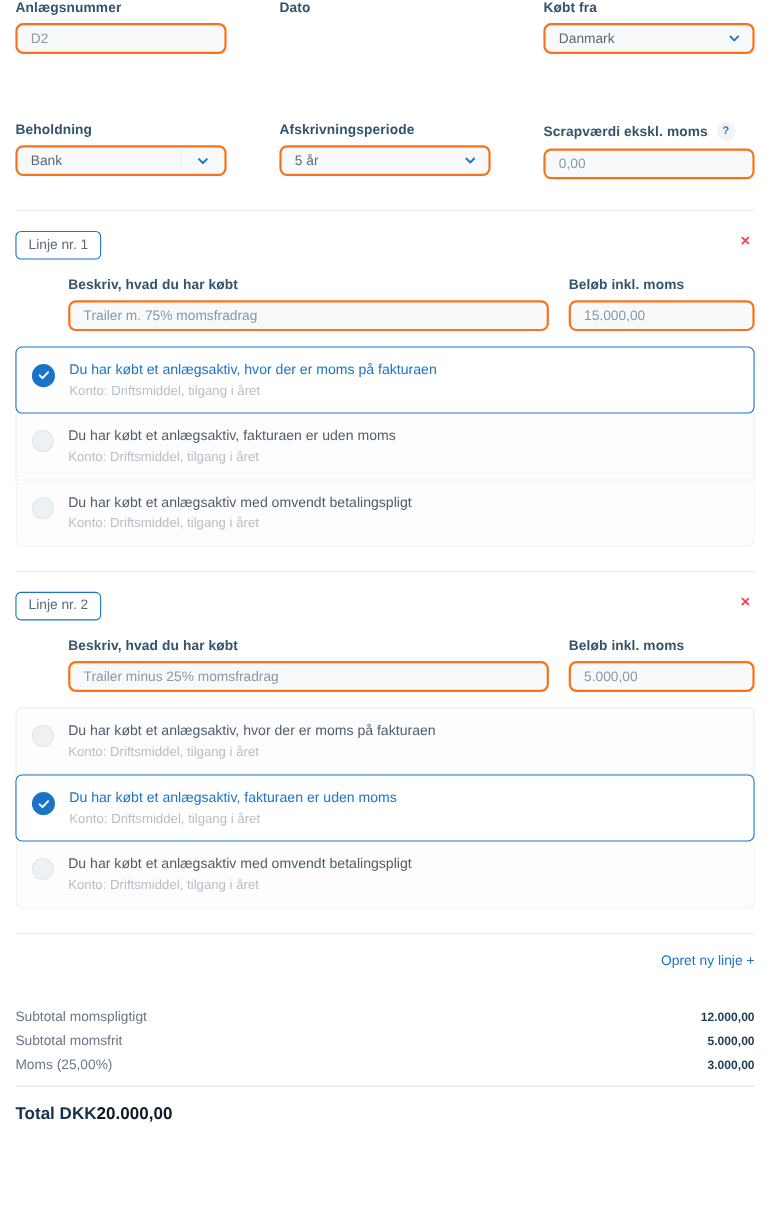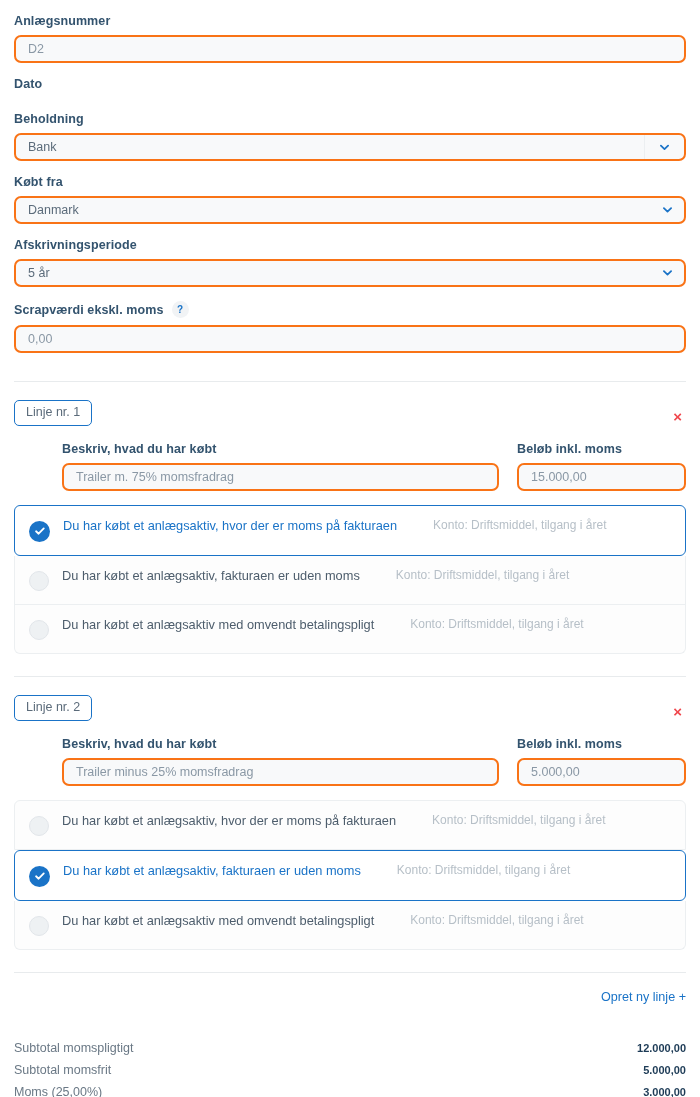--- a/index.html
+++ b/index.html
@@ -8,24 +8,25 @@
     background: #ffffff;
     font-family: "Liberation Sans", sans-serif;
     color: #2d4a63;
     -webkit-font-smoothing: antialiased;
   }
   .page { width: 700px; padding: 0 14px; position: relative; }
 
   
   .form-grid {
     display: grid;
-    grid-template-columns: 1fr;
+    grid-template-columns: 1fr 1fr 1fr;
     column-gap: 20px;
     row-gap: 0;
-    padding-top: 14px;
+    padding-top: 0;
+    gap: 48px;
   }
   .field { margin-bottom: 14px; }
   .field-label {
     font-size: 12.5px;
     font-weight: 700;
     color: #33536e;
     letter-spacing: .1px;
     margin-bottom: 7px;
     display: flex;
     align-items: center;
@@ -70,21 +71,21 @@
     display: flex; align-items: center; justify-content: center;
   }
   .split-btn .chev { position: static; transform: none; }
 
   
   .divider { height: 1px; background: #e8ebed; margin: 14px 0 0 0; }
 
   
   .line-block { padding-top: 18px; }
   .line-head {
-    display: flex; align-items: flex-end; justify-content: space-between;
+    display: flex; align-items: flex-start; justify-content: space-between;
     margin-bottom: 16px;
   }
   .line-badge {
     border: 1px solid #1a73c7;
     border-radius: 5px;
     padding: 5px 11px;
     font-size: 12.5px;
     color: #5b6b7a;
     background: #fff;
     line-height: 1.1;
@@ -134,24 +135,24 @@
     margin-top: 3px;
   }
   .radio-on {
     flex: 0 0 auto;
     width: 21px; height: 21px;
     border-radius: 50%;
     background: #1a73c7;
     display: flex; align-items: center; justify-content: center;
     margin-top: 3px;
   }
-  .opt-text { display: flex; flex-direction: row; gap: 4px; }
+  .opt-text { display: flex; flex-direction: column; gap: 4px; }
   .opt-title { font-size: 12.8px; color: #4d5d6c; line-height: 1.25; }
   .option.selected .opt-title { color: #1a73c7; }
-  .opt-sub { font-size: 12px; color: #b6bfc7; line-height: 1.2; margin-left: 32px; }
+  .opt-sub { font-size: 12px; color: #b6bfc7; line-height: 1.2; }
 
   
   .newline-row { display: flex; justify-content: flex-end; padding: 17px 0 0 0; }
   .newline-link {
     color: #1a73c7;
     font-size: 12.6px;
     cursor: pointer;
   }
 
   
@@ -184,44 +185,44 @@
           <span class="value">D2</span>
         </div>
       </div>
       <div class="field">
         <div class="field-label">
           <span>Dato</span>
         </div>
       </div>
       <div class="field">
         <div class="field-label">
+          <span>Købt fra</span>
+        </div>
+        <div class="control">
+          <span class="value filled">Danmark</span>
+          <svg class="chev" viewBox="0 0 10 7" fill="none" xmlns="http://www.w3.org/2000/svg">
+            <path d="M1 1.4L5 5.4L9 1.4" stroke="#1a73c7" stroke-width="1.9" stroke-linecap="round" stroke-linejoin="round"></path>
+          </svg>
+        </div>
+      </div>
+      <div class="field">
+        <div class="field-label">
           <span>Beholdning</span>
         </div>
         <div class="control split">
           <span class="value filled">Bank</span>
           <div class="split-btn">
             <svg class="chev" viewBox="0 0 10 7" fill="none" xmlns="http://www.w3.org/2000/svg">
               <path d="M1 1.4L5 5.4L9 1.4" stroke="#1a73c7" stroke-width="1.9" stroke-linecap="round" stroke-linejoin="round"></path>
             </svg>
           </div>
         </div>
       </div>
       <div class="field">
         <div class="field-label">
-          <span>Købt fra</span>
-        </div>
-        <div class="control">
-          <span class="value filled">Danmark</span>
-          <svg class="chev" viewBox="0 0 10 7" fill="none" xmlns="http://www.w3.org/2000/svg">
-            <path d="M1 1.4L5 5.4L9 1.4" stroke="#1a73c7" stroke-width="1.9" stroke-linecap="round" stroke-linejoin="round"></path>
-          </svg>
-        </div>
-      </div>
-      <div class="field">
-        <div class="field-label">
           <span>Afskrivningsperiode</span>
         </div>
         <div class="control">
           <span class="value filled">5 år</span>
           <svg class="chev" viewBox="0 0 10 7" fill="none" xmlns="http://www.w3.org/2000/svg">
             <path d="M1 1.4L5 5.4L9 1.4" stroke="#1a73c7" stroke-width="1.9" stroke-linecap="round" stroke-linejoin="round"></path>
           </svg>
         </div>
       </div>
       <div class="field">

